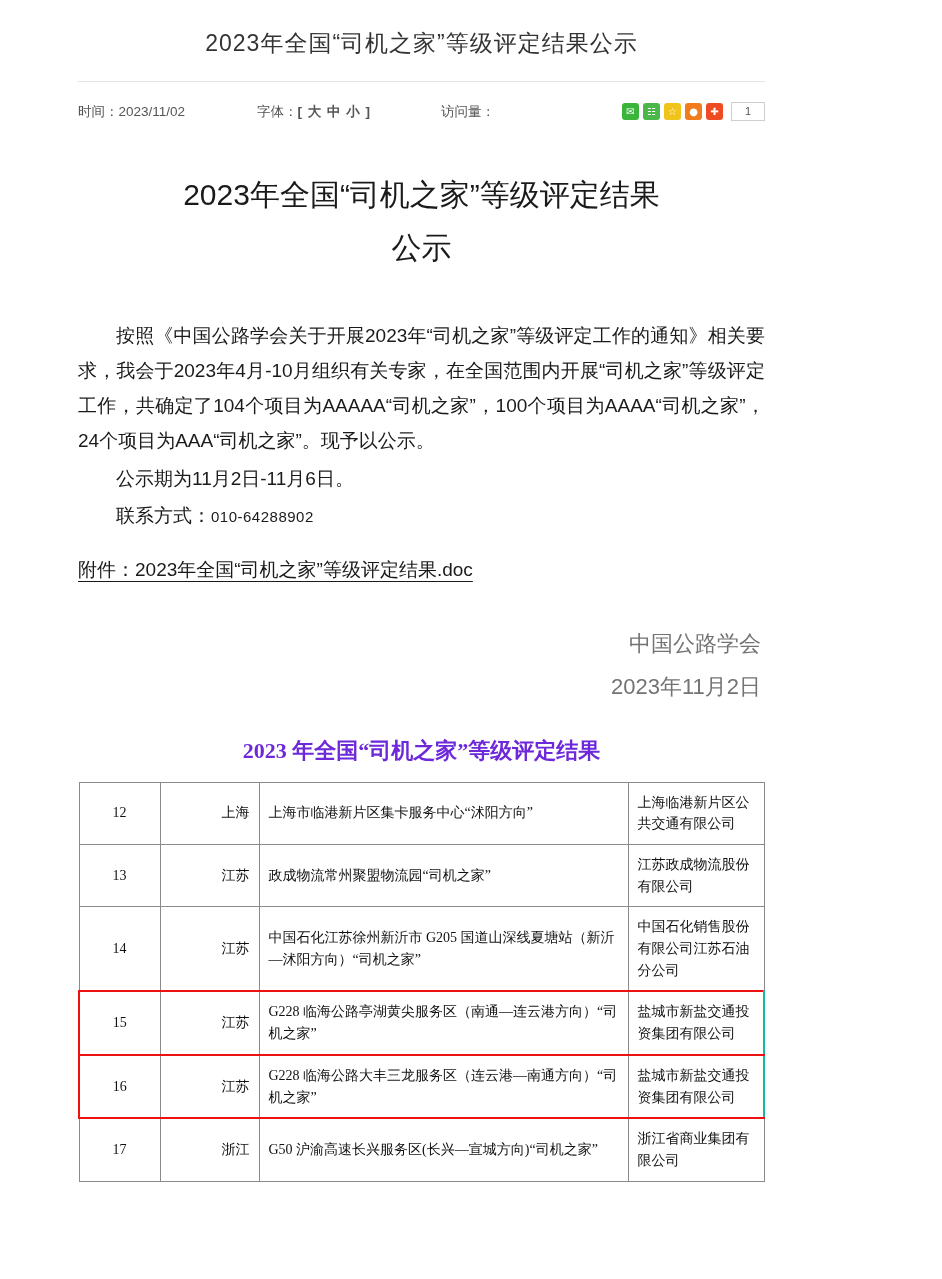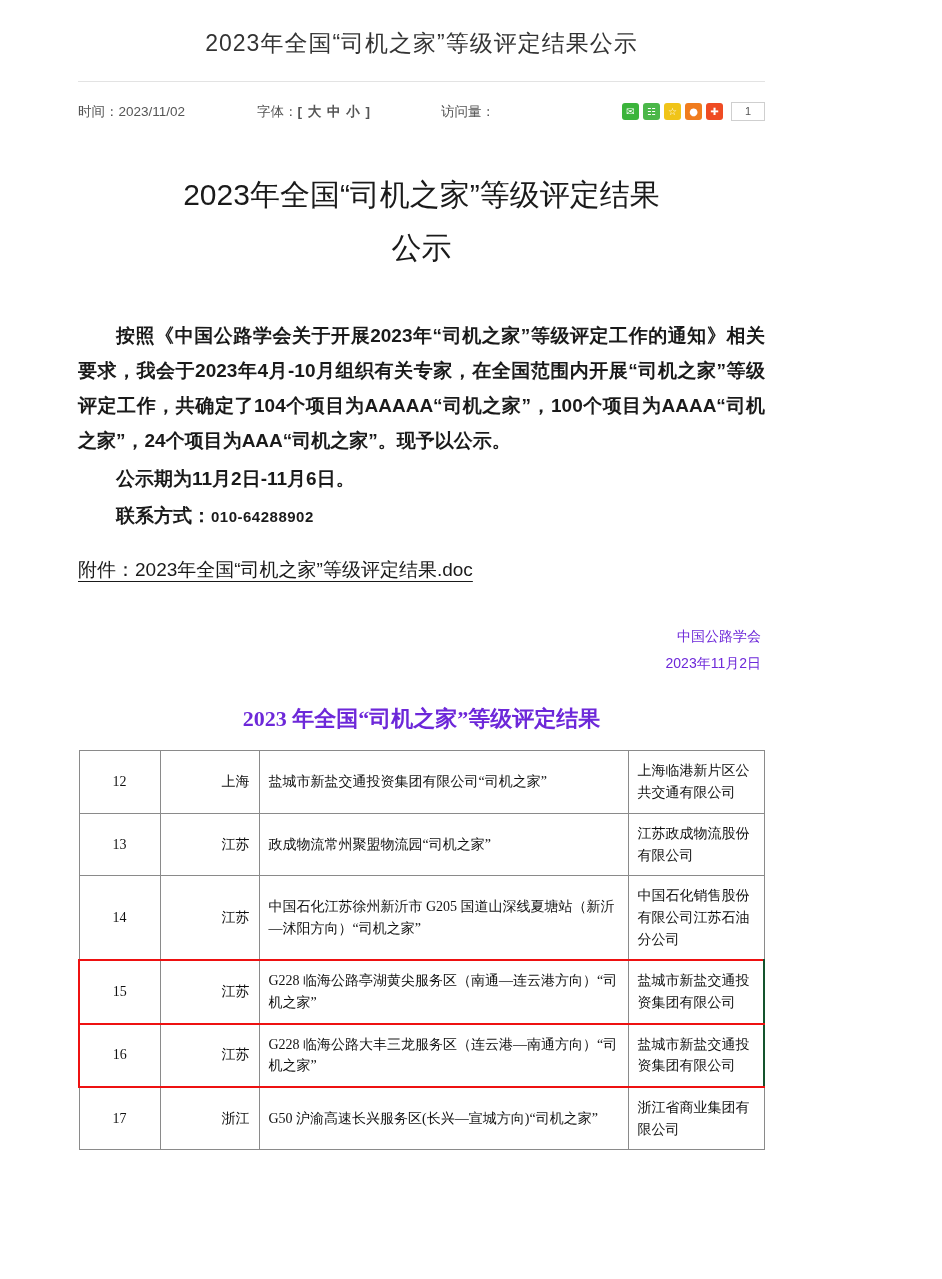--- a/index.html
+++ b/index.html
@@ -99,42 +99,42 @@
   .body-text {
     font-size: 19px;
     line-height: 1.85;
     color: #1a1a1a;
     margin-top: 44px;
   }
   .body-text p {
     margin: 0 0 2px 0;
     text-align: justify;
   }
-  .indent { text-indent: 2em; font-weight: bold; }
+  .indent { text-indent: 2em; }
   .phone-num {
     font-size: 15px;
     letter-spacing: 0.5px;
   }
 
   .attachment {
     margin-top: 22px;
     font-size: 19px;
     color: #1a1a1a;
     text-decoration: underline;
     text-underline-offset: 5px;
     display: inline-block;
     cursor: pointer;
   }
 
   .signature {
     margin-top: 40px;
     text-align: right;
-    font-size: 14px;
+    font-size: 22px;
     line-height: 1.95;
-    color: #6d28d9;
+    color: #737373;
     padding-right: 4px;
   }
 
   
   .table-title {
     text-align: center;
     font-size: 22px;
     font-weight: bold;
     color: #6d28d9;
     margin: 27px 0 16px 0;
@@ -158,21 +158,21 @@
   td.col-idx { width: 62px; text-align: center; }
   td.col-prov { width: 80px; text-align: right; }
   td.col-name { width: 350px; }
   td.col-org  { }
 
   tr.highlight td {
     border-top: 2px solid #ee1111;
     border-bottom: 2px solid #ee1111;
   }
   tr.highlight td.col-idx { border-left: 2px solid #ee1111; }
-  tr.highlight td.col-org { border-right: 2px solid #14532d; }
+  tr.highlight td.col-org { border-right: 2px solid #14b8a6; }
   tr.highlight + tr.highlight td { border-top: 2px solid #ee1111; }
 </style>
 </head>
 <body>
 
 <div class="page">
 
   <div class="site-title">2023年全国“司机之家”等级评定结果公示</div>
   <div class="divider"></div>
 
@@ -216,21 +216,21 @@
       <div>2023年11月2日</div>
     </div>
 
     <div class="table-title">2023 年全国“司机之家”等级评定结果</div>
 
     <table class="result-table">
       <tbody>
         <tr>
           <td class="col-idx">12</td>
           <td class="col-prov">上海</td>
-          <td class="col-name">盐城市新盐交通投资集团有限公司“司机之家”</td>
+          <td class="col-name">上海市临港新片区集卡服务中心“沭阳方向”</td>
           <td class="col-org">上海临港新片区公共交通有限公司</td>
         </tr>
         <tr>
           <td class="col-idx">13</td>
           <td class="col-prov">江苏</td>
           <td class="col-name">政成物流常州聚盟物流园“司机之家”</td>
           <td class="col-org">江苏政成物流股份有限公司</td>
         </tr>
         <tr>
           <td class="col-idx">14</td>

